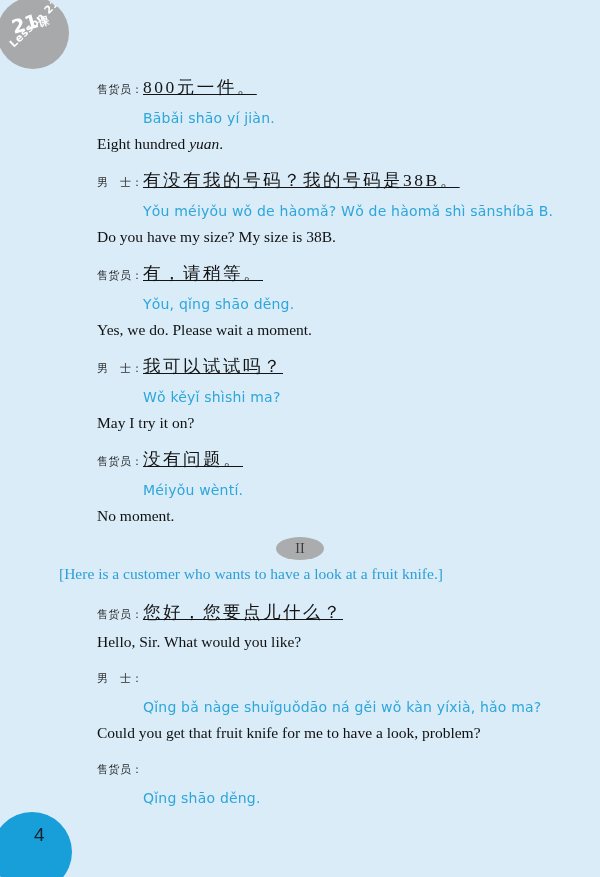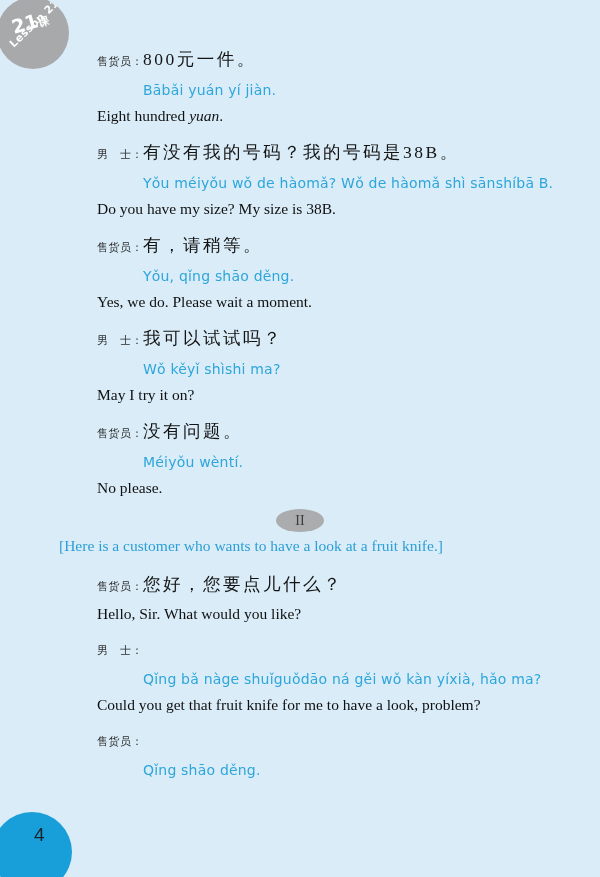--- a/index.html
+++ b/index.html
@@ -51,21 +51,21 @@
     white-space: nowrap;
     font-size: 10.5px;
     font-weight: bold;
     letter-spacing: 0.5px;
   }
 
   
   .content {
     position: absolute;
     left: 0;
-    top: 44px;
+    top: 72px;
     width: 600px;
   }
   .block {
     padding-left: 97px;
     margin-bottom: 9px;
   }
   .zh-row {
     display: flex;
     align-items: baseline;
     line-height: 30px;
@@ -76,20 +76,21 @@
     font-size: 11px;
     letter-spacing: 0.5px;
     color: #2b2b2b;
     font-family: "Liberation Serif", serif;
   }
   .zh {
     font-size: 17.5px;
     letter-spacing: 2.5px;
     color: #141414;
     font-family: "Liberation Serif", serif;
+    text-decoration: underline;
   }
   .py {
     margin-left: 46px;
     margin-top: 2px;
     font-size: 14px;
     line-height: 25px;
     color: #2ea6da;
     font-family: "DejaVu Sans", sans-serif;
     letter-spacing: 0.2px;
   }
@@ -153,21 +154,21 @@
   <div class="badge-en">Lesson 21</div>
 </div>
 
 <div class="content">
 
   <div class="block">
     <div class="zh-row">
       <span class="speaker">售货员：</span>
       <span class="zh">800元一件。</span>
     </div>
-    <div class="py">Bābǎi yuán yí jiàn.</div>
+    <div class="py">Bābǎi shāo yí jiàn.</div>
     <div class="en"><span>Eight hundred </span><i>yuan</i><span>.</span></div>
   </div>
 
   <div class="block">
     <div class="zh-row">
       <span class="speaker">男　士：</span>
       <span class="zh">有没有我的号码？我的号码是38B。</span>
     </div>
     <div class="py">Yǒu méiyǒu wǒ de hàomǎ? Wǒ de hàomǎ shì sānshíbā B.</div>
     <div class="en"><span>Do you have my size? My size is 38B.</span><i></i><span></span></div>
@@ -190,21 +191,21 @@
     <div class="py">Wǒ kěyǐ shìshi ma?</div>
     <div class="en"><span>May I try it on?</span><i></i><span></span></div>
   </div>
 
   <div class="block">
     <div class="zh-row">
       <span class="speaker">售货员：</span>
       <span class="zh">没有问题。</span>
     </div>
     <div class="py">Méiyǒu wèntí.</div>
-    <div class="en"><span>No please.</span><i></i><span></span></div>
+    <div class="en"><span>No moment.</span><i></i><span></span></div>
   </div>
 
   <div class="section-divider">
     <div class="section-oval">
       <span>II</span>
     </div>
   </div>
   <div class="section-note">[Here is a customer who wants to have a look at a fruit knife.]</div>
 
   <div class="block">

